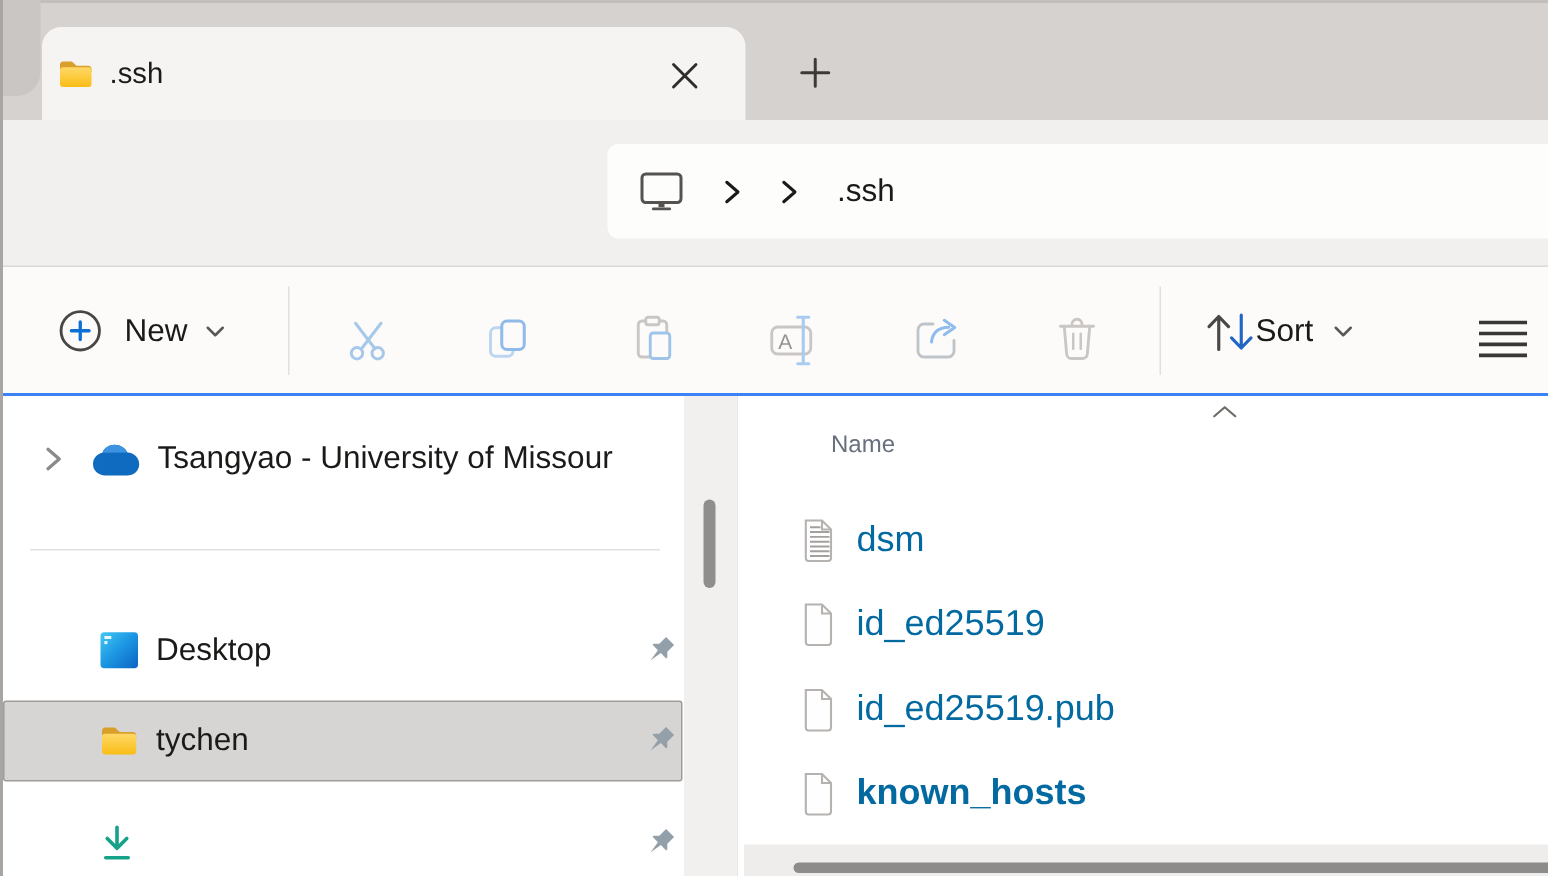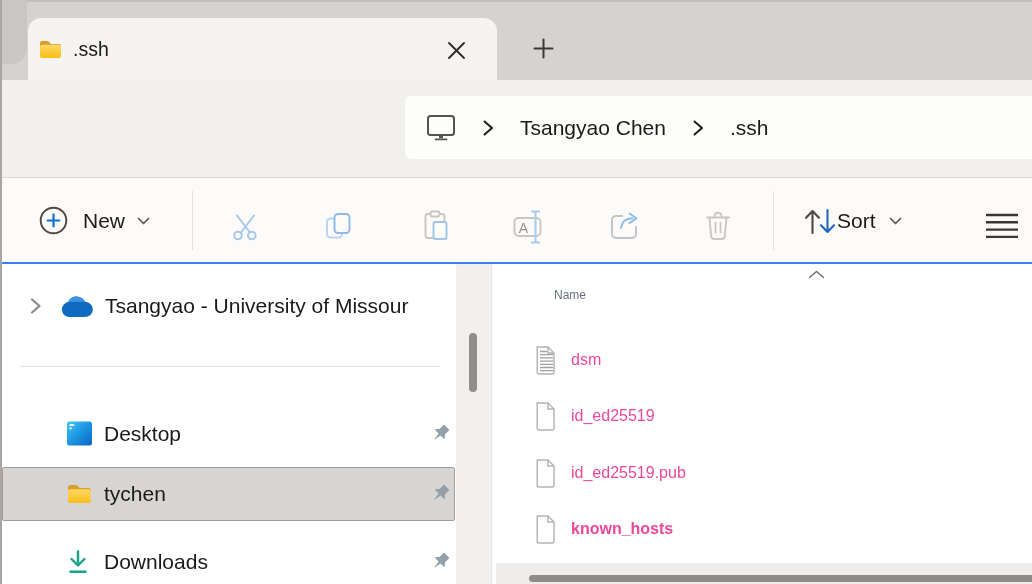--- a/index.html
+++ b/index.html
@@ -65,25 +65,25 @@
   .side-label { position:absolute; left:105px; top:50%; transform:translateY(-50%); font-size:21px; white-space:nowrap; }
   .side-label2 { left:104px; }
   .pin { position:absolute; left:429px; top:50%; transform:translateY(-50%); display:flex; }
   .side-divider { position:absolute; top:102px; left:20px; width:420px; height:1px; background:#e3e1df; }
   .side-scroll { position:relative; width:35px; background:#f1f0ee; }
   .side-thumb { position:absolute; left:13px; top:69px; width:8px; height:59px; background:#908e8c; border-radius:4px; }
   .vdiv { width:1px; background:#e8e6e4; }
 
   .main { position:relative; flex:1; background:#fff; }
   .sort-indicator { position:absolute; left:316px; top:6px; display:flex; }
-  .col-header { position:absolute; left:62px; top:24px; font-size:12px; color:#68707d; }
+  .col-header { position:absolute; left:62px; top:24px; font-size:16px; color:#68707d; }
   .file-row { position:absolute; left:0; right:0; height:30px; }
   .fr-0 { top:81px; } .fr-1 { top:137px; } .fr-2 { top:194px; } .fr-3 { top:250px;font-weight:bold; }
   .file-icon { position:absolute; left:42px; top:1px; display:flex; }
-  .file-name { position:absolute; left:79px; top:50%; transform:translateY(-50%); font-size:16px; color:#ec4899; white-space:nowrap; }
+  .file-name { position:absolute; left:79px; top:50%; transform:translateY(-50%); font-size:24px; color:#0369a1; white-space:nowrap; }
   .h-scroll { position:absolute; left:4px; right:0; bottom:0; height:21px; background:#efedeb; }
   .h-thumb { position:absolute; left:33px; right:-4px; bottom:2px; height:7px; background:#8e8c8a; border-radius:4px; }
 </style>
 </head>
 <body>
 
 <div class="window">
   <div class="left-edge"></div>
 
   <div class="tabbar">
@@ -143,21 +143,20 @@
           <rect x="2" y="2" width="26" height="19" rx="2.5" fill="none" stroke="#55534f" stroke-width="2"></rect>
           <path d="M13 21 h4 v3.2 h-4 z" fill="#55534f"></path>
           <path d="M9.5 25.3 h11" stroke="#55534f" stroke-width="1.8" stroke-linecap="round"></path>
         </svg>
       </span>
       <span class="crumb-sep">
         <svg width="12" height="18" viewBox="0 0 12 18">
             <path d="M2.5 2.5 L10 9 L2.5 15.5" stroke="#1b1a19" stroke-width="2" fill="none" stroke-linecap="round" stroke-linejoin="round"></path>
           </svg>
       </span>
-      <span class="crumb">Tsangyao Chen</span>
       <span class="crumb-sep">
         <svg width="12" height="18" viewBox="0 0 12 18">
             <path d="M2.5 2.5 L10 9 L2.5 15.5" stroke="#1b1a19" stroke-width="2" fill="none" stroke-linecap="round" stroke-linejoin="round"></path>
           </svg>
       </span>
       <span class="crumb">.ssh</span>
     </div>
   </div>
 
   <div class="toolbar">
@@ -309,21 +308,20 @@
         </span>
       </div>
 
       <div class="side-row r-downloads">
         <span class="side-icon si-down">
           <svg width="24" height="27" viewBox="0 0 24 27">
             <path d="M12 2.5 V16 M5.5 10 L12 16.5 L18.5 10" stroke="#16a189" stroke-width="2.4" fill="none" stroke-linecap="round" stroke-linejoin="round"></path>
             <path d="M4.5 22.8 h15" stroke="#16a189" stroke-width="2.4" stroke-linecap="round"></path>
           </svg>
         </span>
-        <span class="side-label side-label2">Downloads</span>
         <span class="pin">
           <svg width="22" height="22" viewBox="0 0 22 22">
               <path transform="rotate(45 11 11)" d="M7.2 1.5 h7.6 v6.4 l2.6 2.6 v1.1 H12.4 l-1.4 8.4 -1.4-8.4 H4.6 v-1.1 l2.6-2.6 Z" fill="#93a0aa"></path>
             </svg>
         </span>
       </div>
     </div>
 
     <div class="side-scroll">
       <div class="side-thumb"></div>

